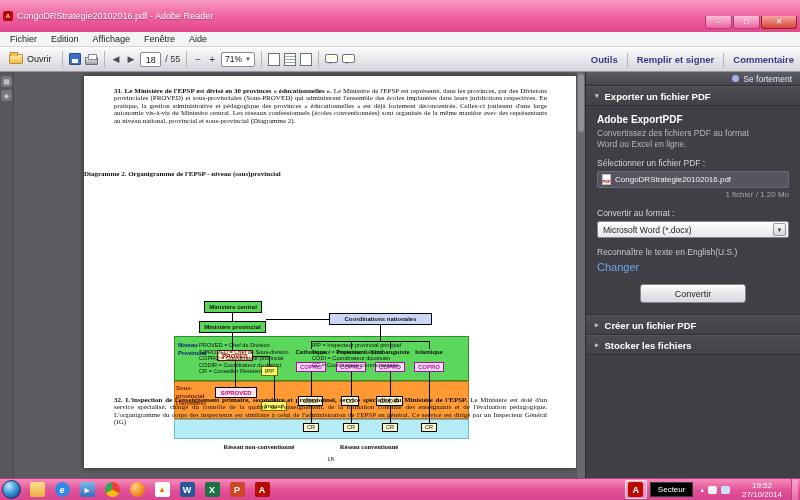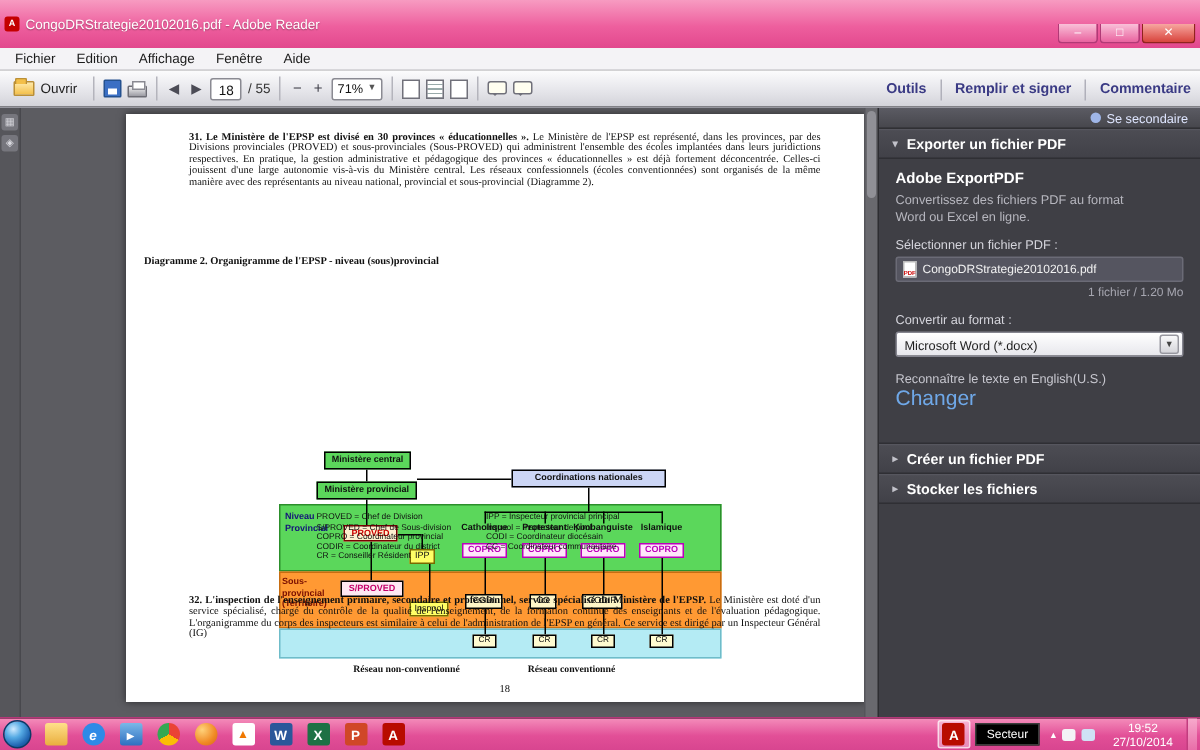--- a/index.html
+++ b/index.html
@@ -44,21 +44,21 @@
 
   
   .main { flex:1; display:flex; min-height:0; }
   .left-rail { width:14px; background:#56565b; border-right:1px solid #48484d; display:flex; flex-direction:column; align-items:center; gap:3px; padding-top:4px; flex:0 0 auto; }
   .rail-icon { width:11px; height:11px; background:#76767d; border-radius:2px; color:#d8d8de; font-size:7px; line-height:11px; text-align:center; }
 
   .doc-area { flex:1; position:relative; background:#5c5c61; overflow:hidden; }
   .scrollbar { position:absolute; right:0; top:0; bottom:0; width:9px; background:#69696e; border-left:1px solid #55555a; }
   .thumb { position:absolute; left:1px; top:2px; width:6px; height:58px; background:#909096; border-radius:3px; }
 
-  .page { position:absolute; left:70px; top:4px; width:493px; height:392px; background:#fff; box-shadow:0 0 5px rgba(0,0,0,.55);padding-left:12px; }
+  .page { position:absolute; left:70px; top:4px; width:493px; height:392px; background:#fff; box-shadow:0 0 5px rgba(0,0,0,.55); }
   .page-inner { position:relative; width:100%; height:100%; font-family:"Liberation Serif",serif; color:#101010; }
   .para { position:absolute; left:30px; right:30px; text-align:justify; font-size:7px; line-height:7.4px; }
   .para31 { top:12px; }
   .para32 { top:321px; }
   .diagram-title { position:absolute; top:94px; left:0; right:0; text-align:left; font-size:7px; font-weight:bold; }
   .page-num { position:absolute; bottom:5px; left:0; right:0; text-align:center; font-size:7px; }
 
   
   .diagram { position:absolute; left:0; top:110px; width:493px; height:196px; font-family:"Liberation Sans",sans-serif; }
   .band { position:absolute; left:90px; width:295px; }
@@ -102,21 +102,21 @@
   .product-name { color:#fff; font-weight:bold; font-size:10px; margin-bottom:3px; }
   .desc { color:#b7b7bf; font-size:8.5px; line-height:10.5px; margin-bottom:9px; width:160px; }
   .field-label { color:#d5d5dc; font-size:8.5px; margin-bottom:3px; }
   .file-row { height:17px; background:#555560; border:1px solid #6b6b76; border-radius:2px; display:flex; align-items:center; gap:4px; padding:0 4px; margin-bottom:2px; }
   .pdf-file-icon { width:9px; height:11px; background:#fff; border:1px solid #bbb; color:#c00; font-size:4px; font-weight:bold; display:flex; align-items:flex-end; justify-content:center; flex:0 0 auto; }
   .file-name { font-size:8px; color:#f2f2f2; white-space:nowrap; overflow:hidden; }
   .file-info { font-size:8px; color:#a6a6b0; text-align:right; margin-bottom:9px; }
   .dropdown { height:17px; background:linear-gradient(#fff,#e7e7ec); border:1px solid #85858f; border-radius:2px; display:flex; align-items:center; justify-content:space-between; padding:0 2px 0 5px; color:#1d1d1d; font-size:8.5px; margin-bottom:9px; }
   .dd-arrow { width:13px; height:13px; background:linear-gradient(#f9f9fa,#d6d6db); border:1px solid #97979f; border-radius:2px; font-size:6px; color:#444; display:flex; align-items:center; justify-content:center; }
   .ocr-line { font-size:8.5px; color:#c7c7cf; }
-  .change-link { font-size:14px; color:#6fa8e8; display:inline-block; margin-bottom:11px; }
+  .change-link { font-size:11px; color:#6fa8e8; display:inline-block; margin-bottom:11px; }
   .convert-btn { width:106px; height:19px; margin:0 auto; background:linear-gradient(#fbfbfc,#d7d7dc); border:1px solid #85858e; border-radius:3px; color:#1d1d1d; font-size:9px; display:flex; align-items:center; justify-content:center; }
   .panel-fill { flex:1; }
 
   
   .taskbar { height:22px; background:linear-gradient(#f48cba,#e24f97 55%,#d84590); border-top:1px solid #b53678; display:flex; align-items:center; padding:0 2px; gap:3px; flex:0 0 auto; }
   .start-orb { width:19px; height:19px; border-radius:50%; background:radial-gradient(circle at 35% 30%, #cfeaff 0%, #55aae4 35%, #1f63b0 70%, #123e77 100%); border:1px solid #0e3a66; margin-right:2px; flex:0 0 auto; }
   .task-icon { width:22px; height:19px; display:flex; align-items:center; justify-content:center; flex:0 0 auto; }
   .glyph { width:15px; height:15px; border-radius:2px; display:flex; align-items:center; justify-content:center; font-size:9px; font-weight:bold; color:#fff; }
   .g-folder { background:linear-gradient(#ffe08a,#e9ae3e); }
   .g-ie { background:#2e8ae6; border-radius:50%; font-style:italic; }
@@ -291,21 +291,21 @@
         </div>
       </div>
       <div class="scrollbar">
         <div class="thumb"></div>
       </div>
     </div>
 
     <div class="right-panel">
       <div class="connect-bar">
         <span class="person-icon"></span>
-        <span class="connect-label">Se secondaire</span>
+        <span class="connect-label">Se fortement</span>
       </div>
 
       <div class="sec-header">
         <span class="tri">▾</span>
         <span>Exporter un fichier PDF</span>
       </div>
 
       <div class="export-content">
         <div class="product-name">Adobe ExportPDF</div>
         <div class="desc">Convertissez des fichiers PDF au format Word ou Excel en ligne.</div>
@@ -315,20 +315,21 @@
           <span class="file-name">CongoDRStrategie20102016.pdf</span>
         </div>
         <div class="file-info">1 fichier / 1.20 Mo</div>
         <div class="field-label">Convertir au format :</div>
         <div class="dropdown">
           <span>Microsoft Word (*.docx)</span>
           <span class="dd-arrow">▼</span>
         </div>
         <div class="ocr-line">Reconnaître le texte en English(U.S.)</div>
         <a class="change-link">Changer</a>
+        <div class="convert-btn">Convertir</div>
       </div>
 
       <div class="sec-header">
         <span class="tri">▸</span>
         <span>Créer un fichier PDF</span>
       </div>
       <div class="sec-header">
         <span class="tri">▸</span>
         <span>Stocker les fichiers</span>
       </div>

